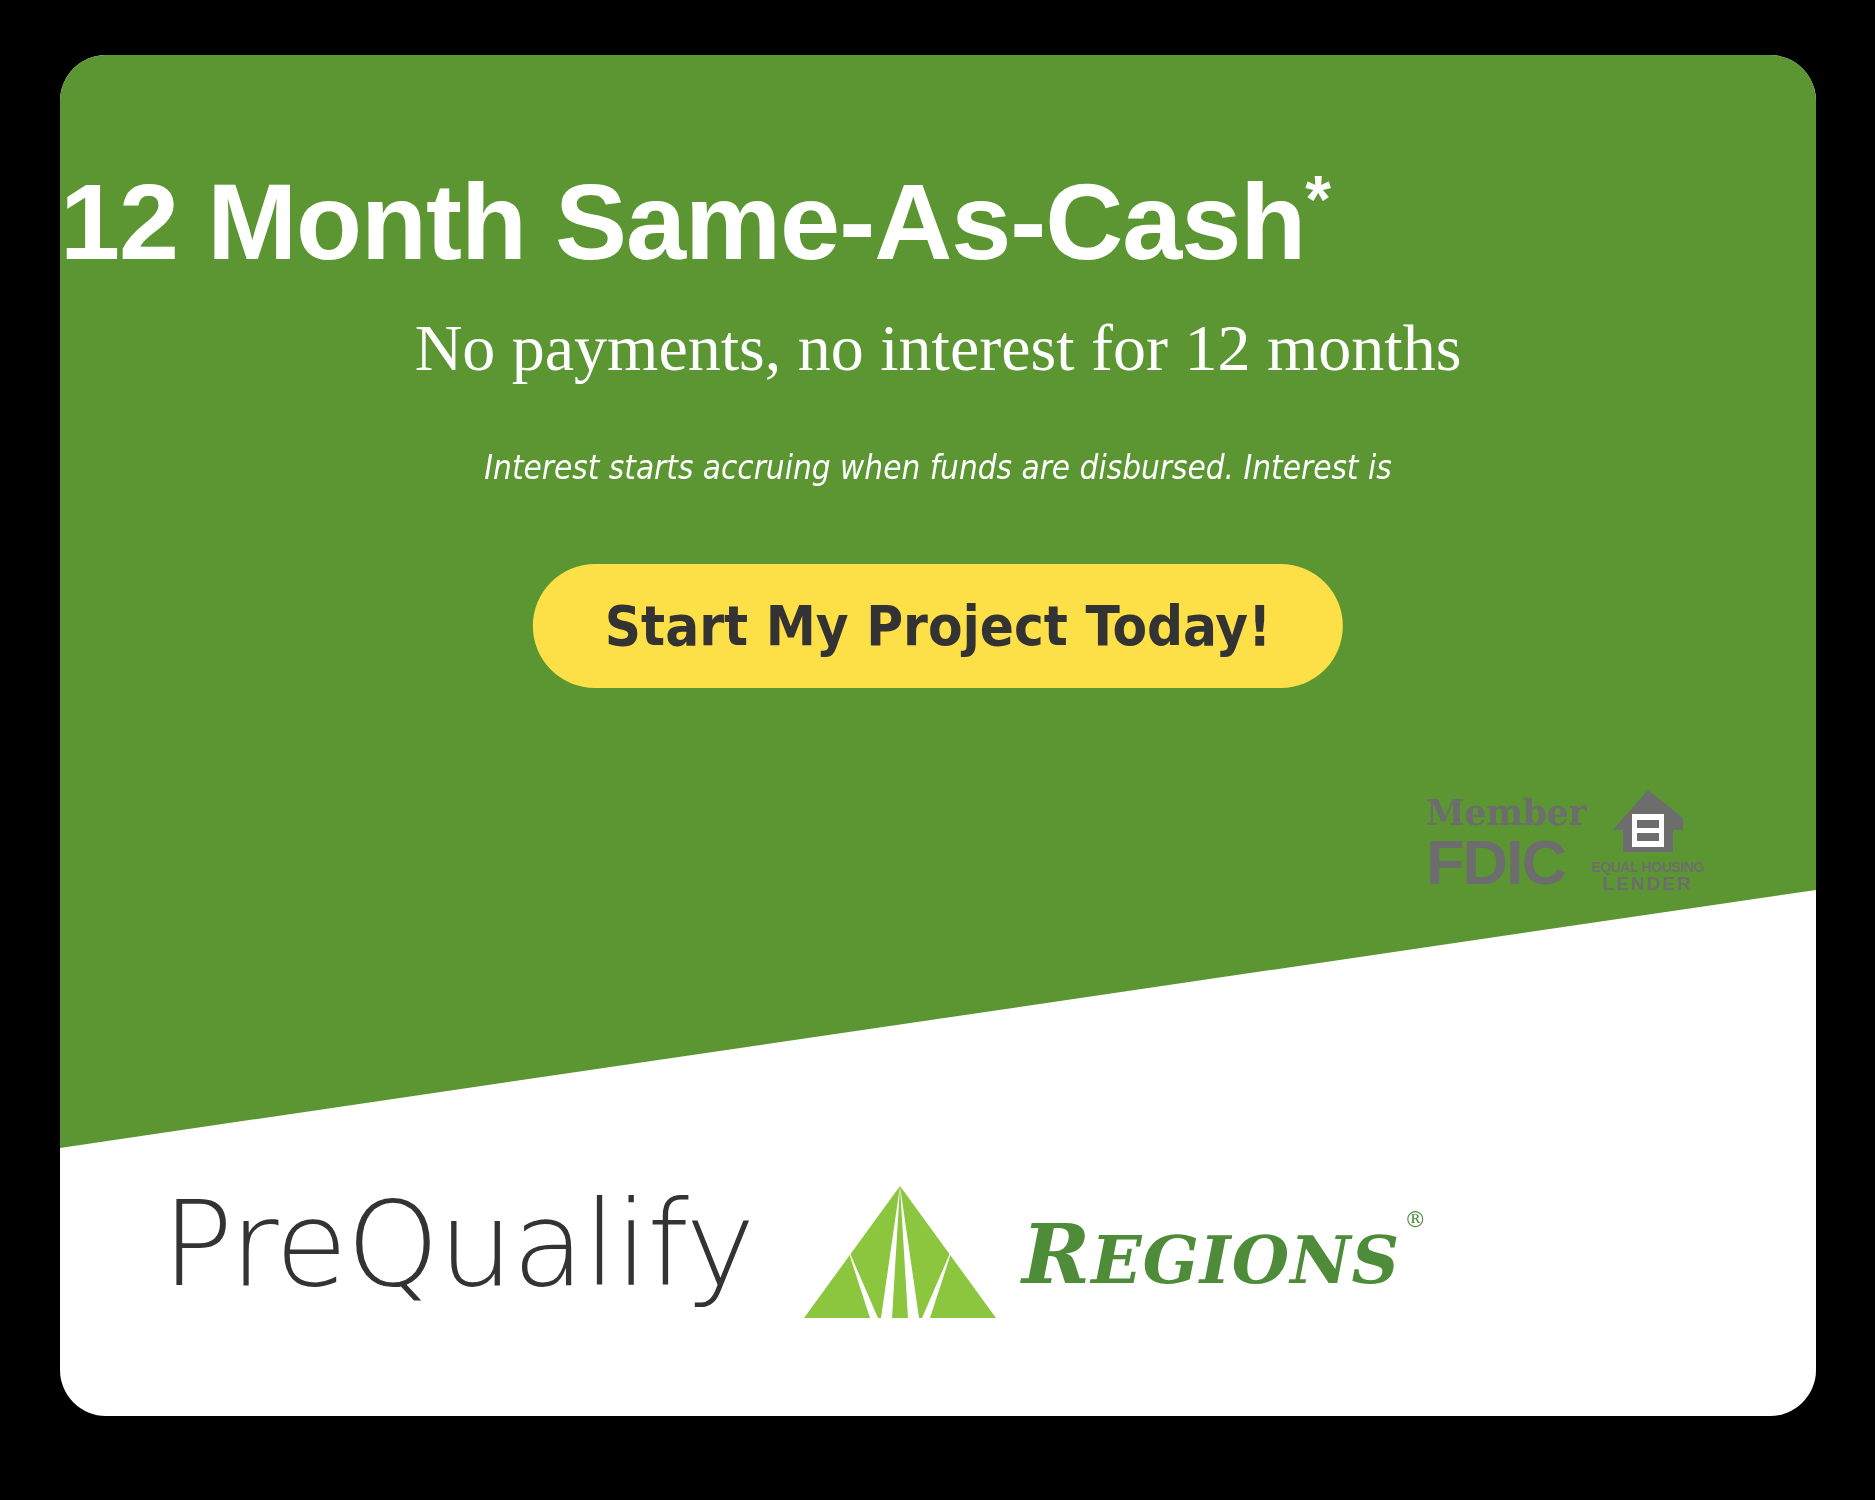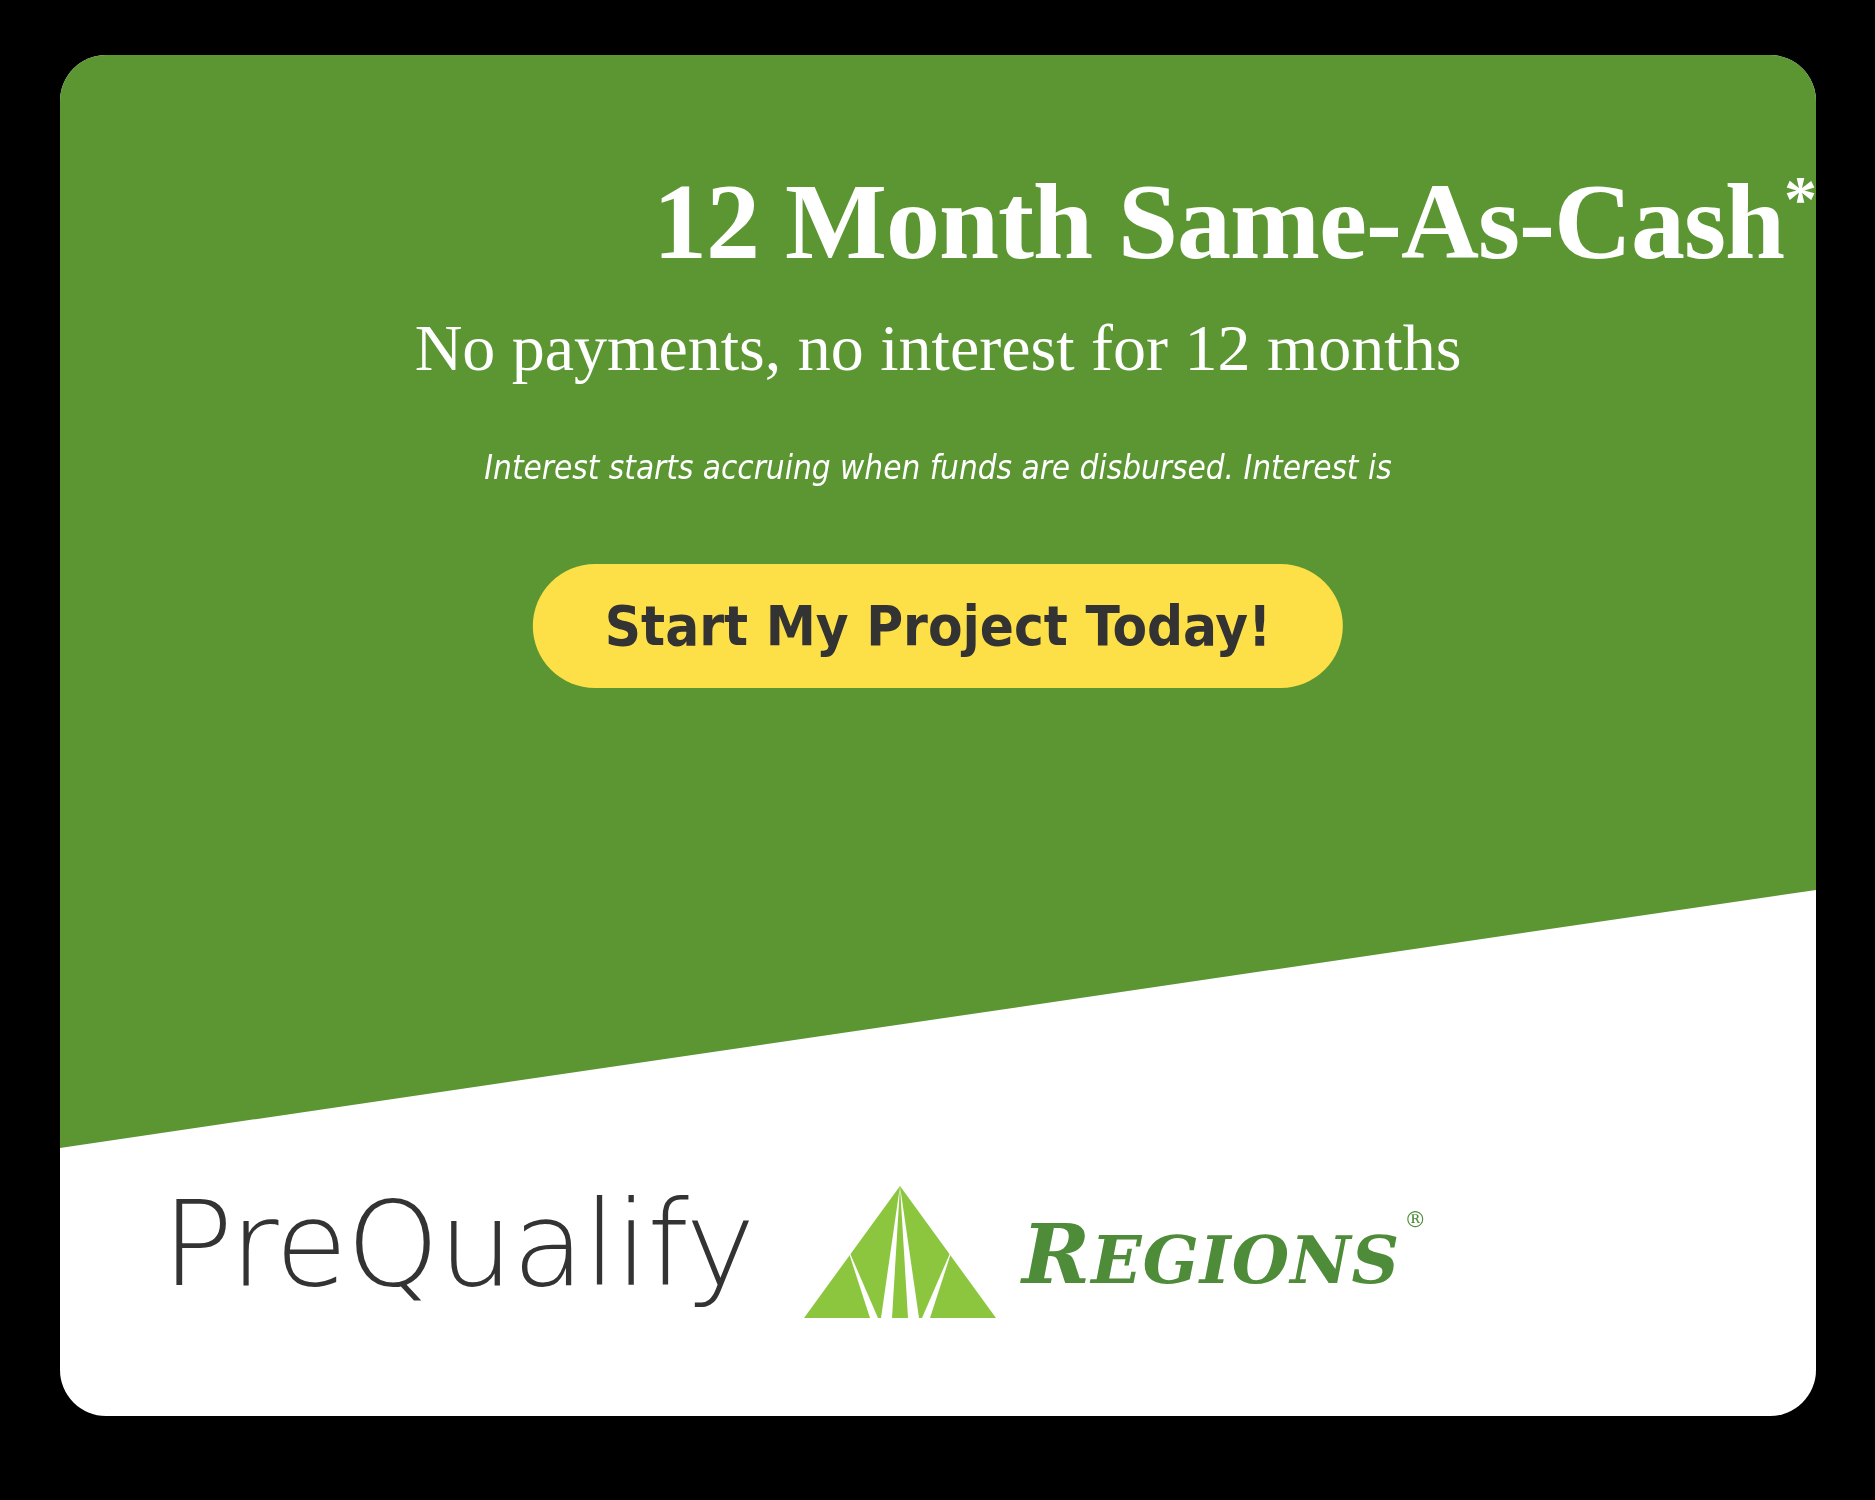--- a/index.html
+++ b/index.html
@@ -36,23 +36,23 @@
     background:#5b9633;
     
     clip-path: polygon(0 0, 100% 0, 100% 61.35%, 0 80.30%);
   }
 
   
   #headline {
     position:absolute;
     left:0; top:110px;
     width:100%;
-    text-align:right;
+    text-align:left;
     color:#ffffff;
-    font-family:Liberation Serif, serif;
+    font-family:Liberation Sans, sans-serif;
     font-weight:bold;
     font-size:108px;
     letter-spacing:-1px;
     line-height:1.05;
     white-space:nowrap;
   }
   #headline .ast {
     font-size:66px;
     vertical-align:super;
     line-height:0;
@@ -202,20 +202,38 @@
   <h1 id="headline"><span>12 Month Same-As-Cash</span><span class="ast">*</span></h1>
 
   <h2 id="subheadline">No payments, no interest for 12 months</h2>
 
   <p id="disclaimer">
     <span>Interest starts accruing when funds are disbursed. Interest is</span>
   </p>
 
   <button id="cta-button">Start My Project Today!</button>
 
+  <div id="fdic-badge">
+    <div id="fdic-text">
+      <div id="fdic-member">Member</div>
+      <div id="fdic-main">FDIC</div>
+    </div>
+    <div id="ehl-block">
+      <span>
+        <svg width="74" height="66" viewBox="0 0 74 66" aria-hidden="true">
+          <path d="M37 2 L72 30 L72 42 L62 42 L62 64 L12 64 L12 42 L2 42 Z" fill="#6d6d6d"></path>
+          <rect x="21" y="26" width="32" height="33" fill="#ffffff"></rect>
+          <rect x="26" y="32" width="22" height="8" fill="#6d6d6d"></rect>
+          <rect x="26" y="45" width="22" height="8" fill="#6d6d6d"></rect>
+        </svg>
+      </span>
+      <div id="ehl-line1">EQUAL HOUSING</div>
+      <div id="ehl-line2">LENDER</div>
+    </div>
+  </div>
 
   <div id="prequalify-logo">PreQualify</div>
 
   <div id="regions-logo">
     <span>
       <svg width="196" height="140" viewBox="0 0 196 140" aria-hidden="true">
         <polygon points="98,4 194,136 2,136" fill="#8cc63f"></polygon>
         <polygon points="98,4 90,136 79,136" fill="#ffffff"></polygon>
         <polygon points="98,4 106,136 117,136" fill="#ffffff"></polygon>
         <polygon points="44,62 76,136 68,136" fill="#ffffff"></polygon>

